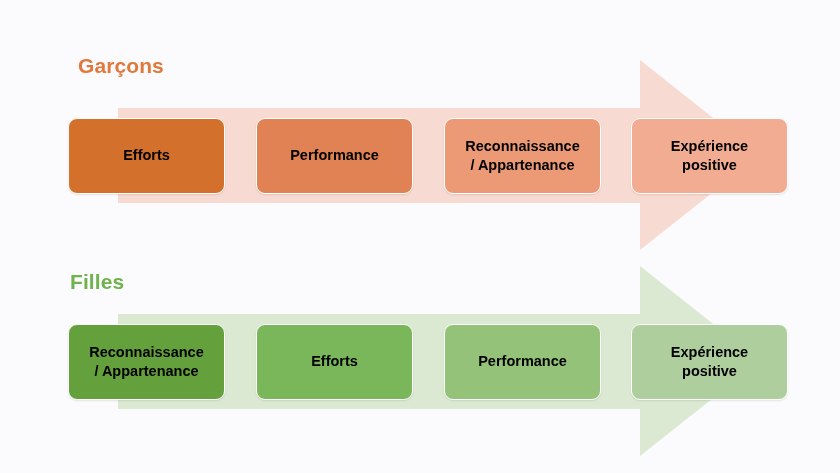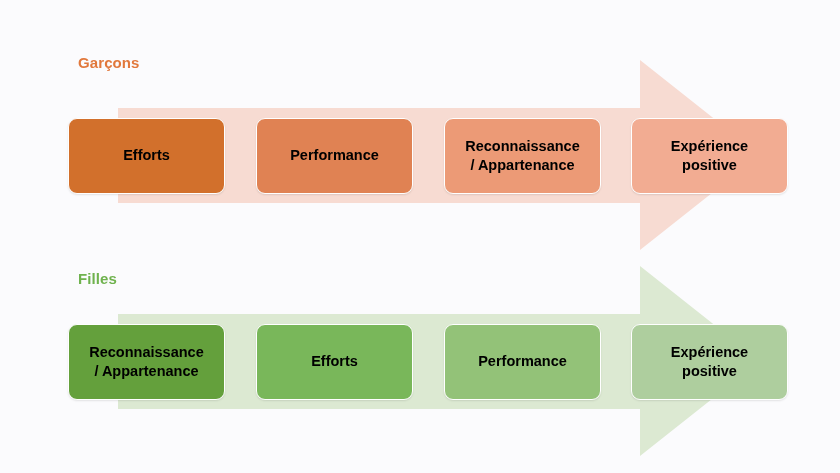--- a/index.html
+++ b/index.html
@@ -23,32 +23,32 @@
   .row {
     position: absolute;
     left: 0;
     width: 840px;
   }
   #row-garcons { top: 0; height: 250px; }
   #row-filles  { top: 210px; height: 263px; }
 
   .row-title {
     position: absolute;
-    font-size: 15px;
+    font-size: 21px;
     font-weight: bold;
     letter-spacing: 0.1px;
     white-space: nowrap;
   }
   #title-garcons {
     left: 78px;
     top: 54px;
     color: #E1783C;
   }
   #title-filles {
-    left: 78px;
+    left: 70px;
     top: 60px;
     color: #6FB24E;
   }
 
   .arrow-svg {
     position: absolute;
     left: 0;
     top: 0;
     width: 840px;
     height: 250px;

